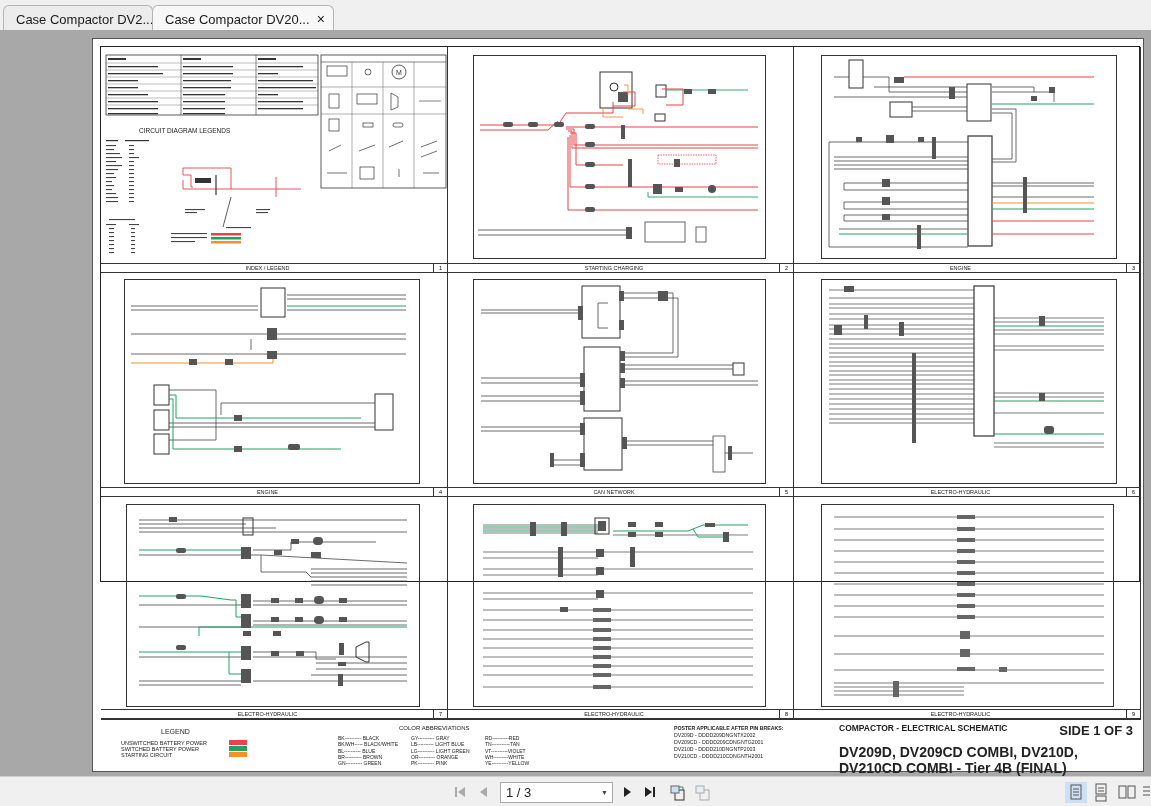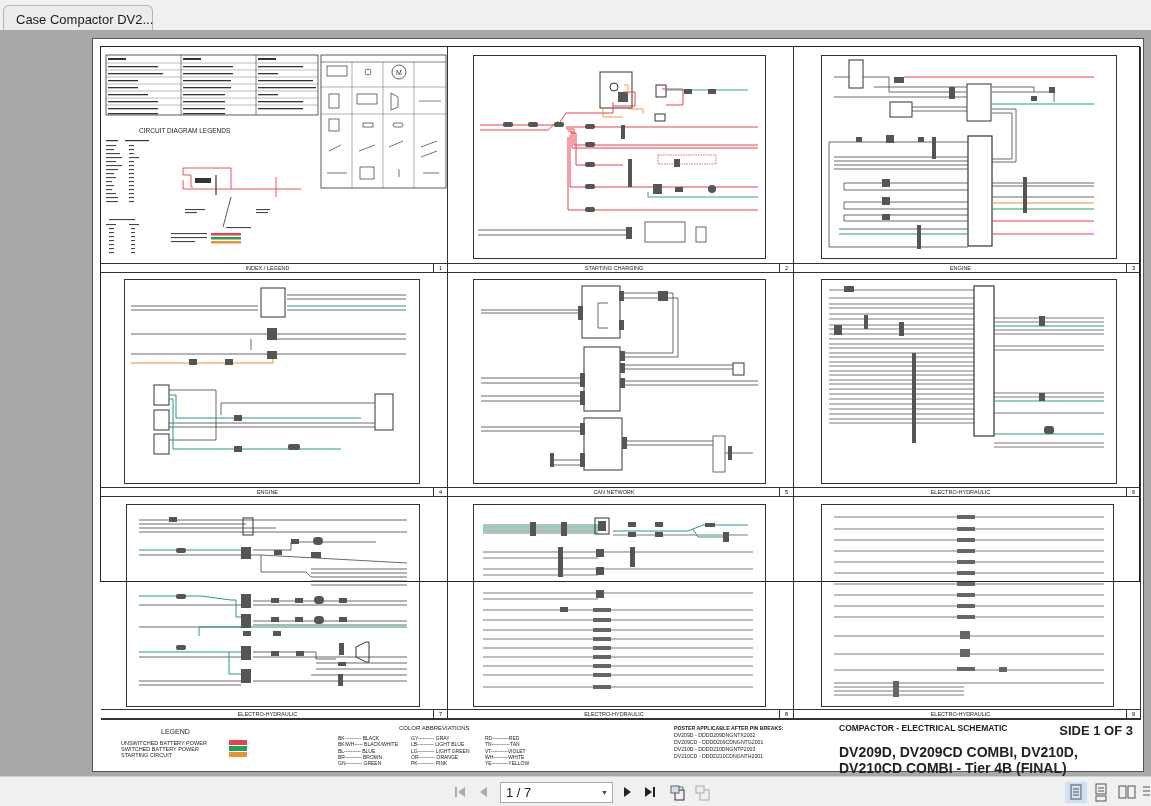--- a/index.html
+++ b/index.html
@@ -35,20 +35,24 @@
   .page-select .arrow { position: absolute; right: 4px; top: 6px; font-size: 7px; color: #444; }
   .view-btn { position: absolute; top: 5px; width: 22px; height: 21px; text-align: center; }
   .view-btn.active { background: #cfe0f5; }
 </style>
 </head>
 <body>
 
 <div class="tabbar">
   <div class="tab" style="left:3px;width:150px;">
     <span>Case Compactor DV2...</span>
+  </div>
+  <div class="tab active" style="left:152px;width:182px;">
+    <span>Case Compactor DV20...</span>
+    <span class="close">×</span>
   </div>
 </div>
 
 <div class="viewer">
   <div class="page">
     <div class="sheet">
 
       <div class="cell" style="left:0;top:0;width:347px;height:226px;">
         <svg width="347" height="226">
 
@@ -737,21 +741,21 @@
         <rect x="3" y="3" width="2" height="10" fill="#aaa"></rect>
         <polygon points="13,3 6,8 13,13" fill="#aaa"></polygon>
       </svg>
   </div>
   <div class="nav-btn disabled" style="left:476px;">
     <svg width="16" height="16">
         <polygon points="11,3 4,8 11,13" fill="#aaa"></polygon>
       </svg>
   </div>
   <div class="page-select">
-    <span>1 / 7</span>
+    <span>1 / 3</span>
     <span class="arrow">▼</span>
   </div>
   <div class="nav-btn" style="left:619px;">
     <svg width="16" height="16">
         <polygon points="5,3 12,8 5,13" fill="#222"></polygon>
       </svg>
   </div>
   <div class="nav-btn" style="left:642px;">
     <svg width="16" height="16">
         <polygon points="3,3 10,8 3,13" fill="#222"></polygon>

